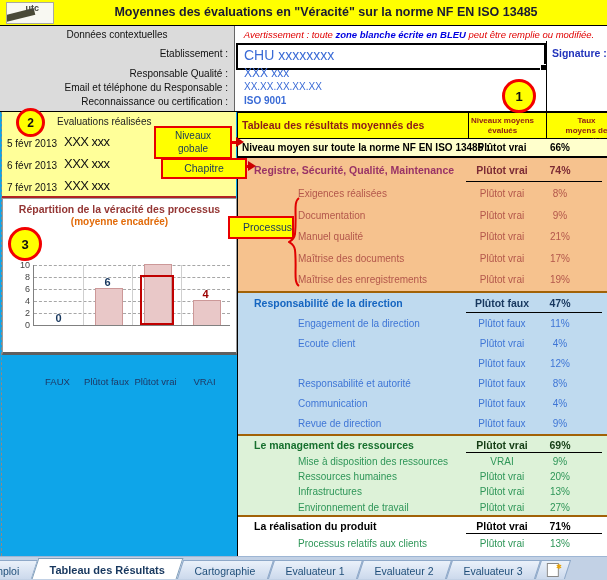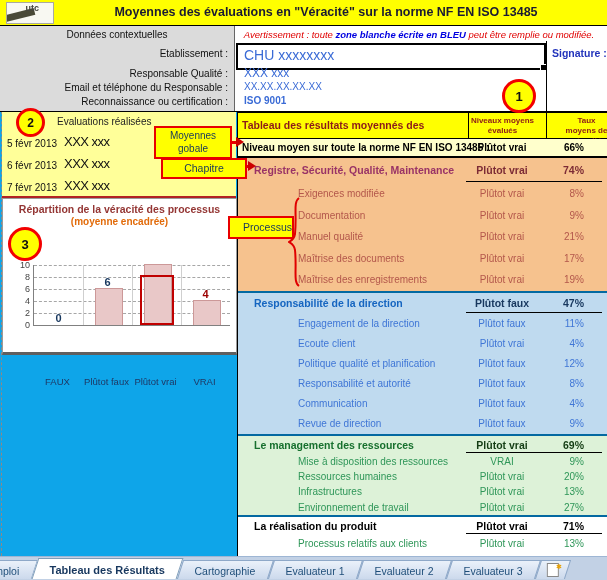--- a/index.html
+++ b/index.html
@@ -74,22 +74,22 @@
   #thead{position:relative;height:25px;background:#FFFF00;border-bottom:1px solid #000;}
   #thead-title{position:absolute;left:4px;top:0;width:226px;line-height:25px;font-size:10.5px;font-weight:bold;color:#8b1a1a;}
   .thead-col{position:absolute;top:0;height:25px;font-size:8px;font-weight:bold;color:#8b1a1a;text-align:center;
              line-height:1.25;padding-top:3px;box-sizing:border-box;border-left:1px solid #000;}
   #thead-col2{left:230px;width:68px;}
   #thead-col3{left:308px;width:64px;padding-left:16px;}
   #overall{position:relative;height:17px;line-height:17px;background:#FFFFCC;border-bottom:2px solid #000;
            font-size:10px;font-weight:bold;color:#000;}
   #overall .nm{position:absolute;left:4px;}
   .vd{position:absolute;left:230px;width:68px;text-align:center;}
-  .rt{position:absolute;left:282px;width:64px;text-align:right;}
-  .section{position:relative;border-bottom:2px solid #0369a1;}
+  .rt{position:absolute;left:290px;width:64px;text-align:center;}
+  .section{position:relative;border-bottom:2px solid #a16207;}
   .sec-head{position:relative;font-weight:bold;font-size:10.5px;}
   .sec-head .nm{position:absolute;left:16px;}
   .sec-head::after{content:"";position:absolute;left:228px;width:136px;bottom:1px;border-bottom:1.5px solid #000;}
   .trow{position:relative;font-size:10px;}
   .trow .nm{position:absolute;left:60px;}
   .sec-orange{background:#f6c28e;}
   .sec-orange .sec-head{height:25px;line-height:25px;}
   .sec-orange .sec-head .nm{color:#993366;}
   .sec-orange .sec-head .vd,.sec-orange .sec-head .rt{color:#7c2b35;}
   .sec-orange .trow{height:21.6px;line-height:21.6px;color:#b3574b;}
@@ -180,21 +180,21 @@
           <span class="eval-name">XXX xxx</span>
         </div>
         <div class="eval-row" style="top: 66px;">
           <span class="eval-date">7 févr 2013</span>
           <span class="eval-name">XXX xxx</span>
         </div>
       </div>
   </div>
 
   <div id="co-veracite" class="callout">
-    <div>Moyennes</div>
+    <div>Niveaux</div>
     <div>gobale</div>
   </div>
   <div class="arr-line" style="left:228px;top:141px;width:9px;height:3px"></div>
   <div class="arr-head" style="left:236px;top:137px"></div>
 
   <div id="co-chapitre" class="callout">Chapitre</div>
   <div class="arr-line" style="left:243px;top:165px;width:6px;height:3px"></div>
   <div class="arr-head" style="left:248px;top:161px"></div>
 
   <div id="co-processus" class="callout">Processus</div>
@@ -248,21 +248,21 @@
       <span class="rt">66%</span>
     </div>
     <div id="sections">
         <div class="section sec-orange">
           <div class="sec-head">
             <span class="nm">Registre, Sécurité, Qualité, Maintenance</span>
             <span class="vd">Plûtot vrai</span>
             <span class="rt">74%</span>
           </div>
           <div class="trow">
-            <span class="nm">Exigences modifiée</span>
+            <span class="nm">Exigences réalisées</span>
             <span class="vd">Plûtot vrai</span>
             <span class="rt">8%</span>
           </div>
           <div class="trow">
             <span class="nm">Documentation</span>
             <span class="vd">Plûtot vrai</span>
             <span class="rt">9%</span>
           </div>
           <div class="trow">
             <span class="nm">Manuel qualité</span>
@@ -290,21 +290,20 @@
             <span class="nm">Engagement de la direction</span>
             <span class="vd">Plûtot faux</span>
             <span class="rt">11%</span>
           </div>
           <div class="trow">
             <span class="nm">Ecoute client</span>
             <span class="vd">Plûtot vrai</span>
             <span class="rt">4%</span>
           </div>
           <div class="trow">
-            <span class="nm">Politique qualité et planification</span>
             <span class="vd">Plûtot faux</span>
             <span class="rt">12%</span>
           </div>
           <div class="trow">
             <span class="nm">Responsabilité et autorité</span>
             <span class="vd">Plûtot faux</span>
             <span class="rt">8%</span>
           </div>
           <div class="trow">
             <span class="nm">Communication</span>

